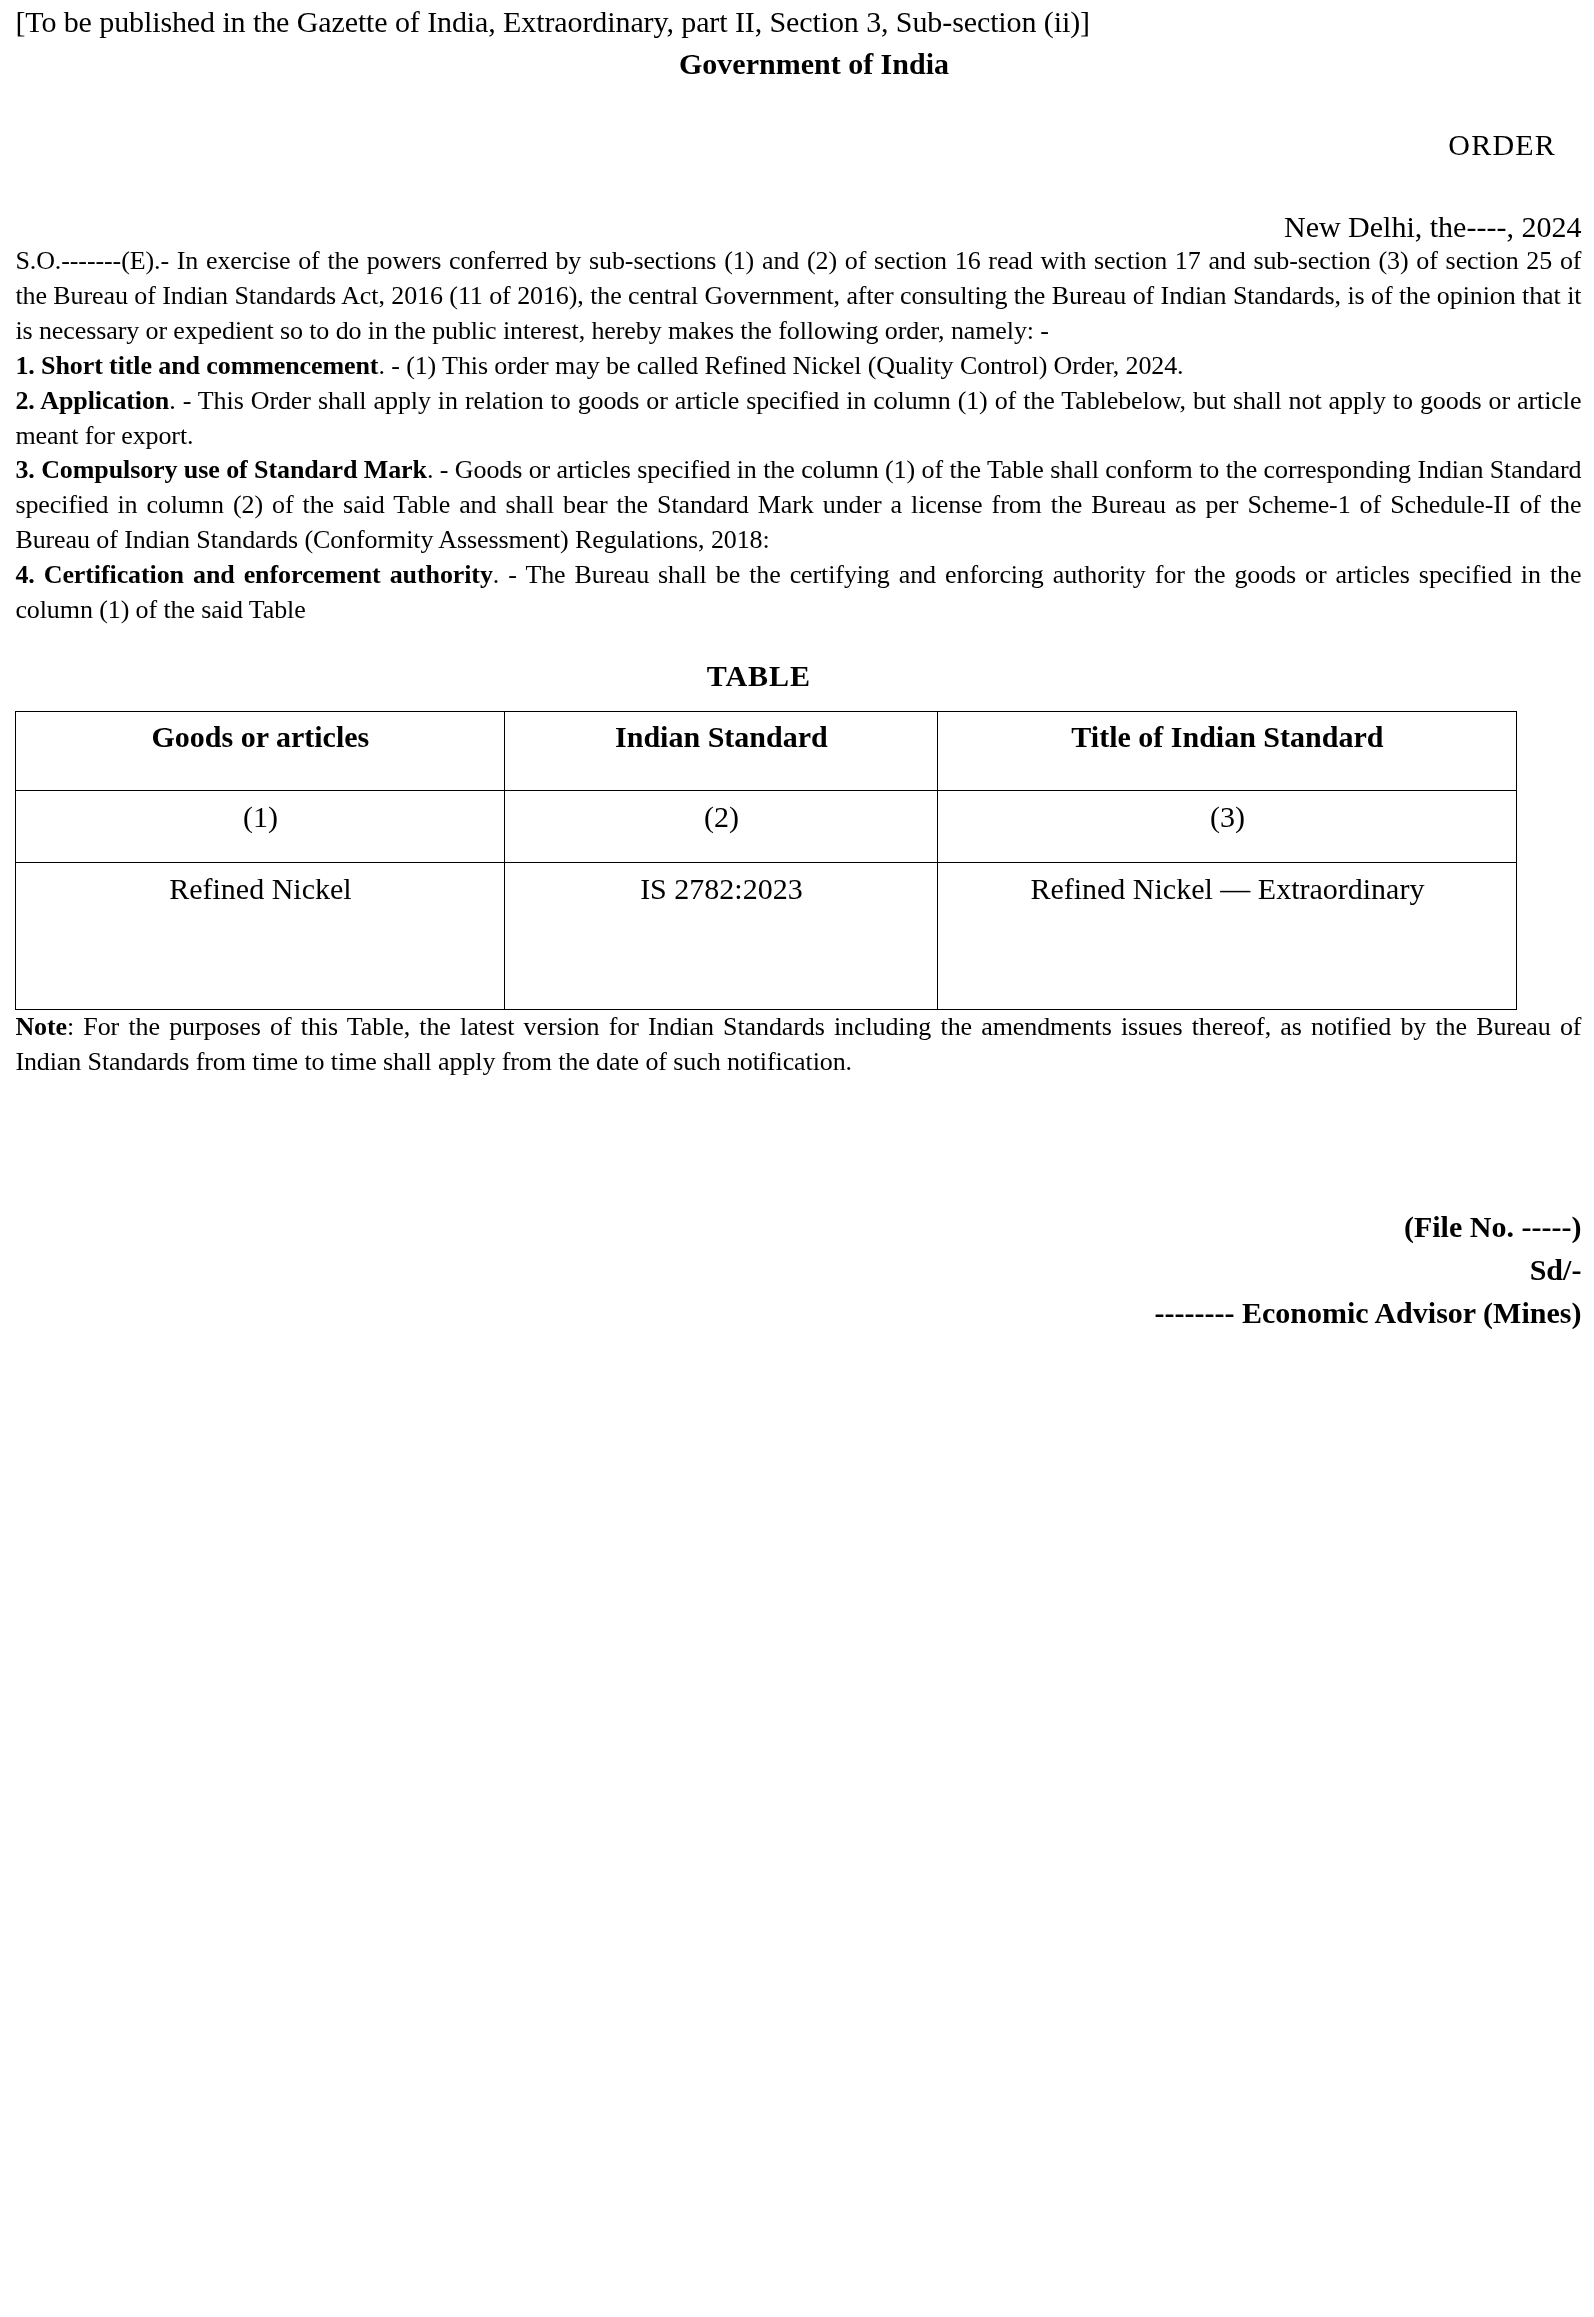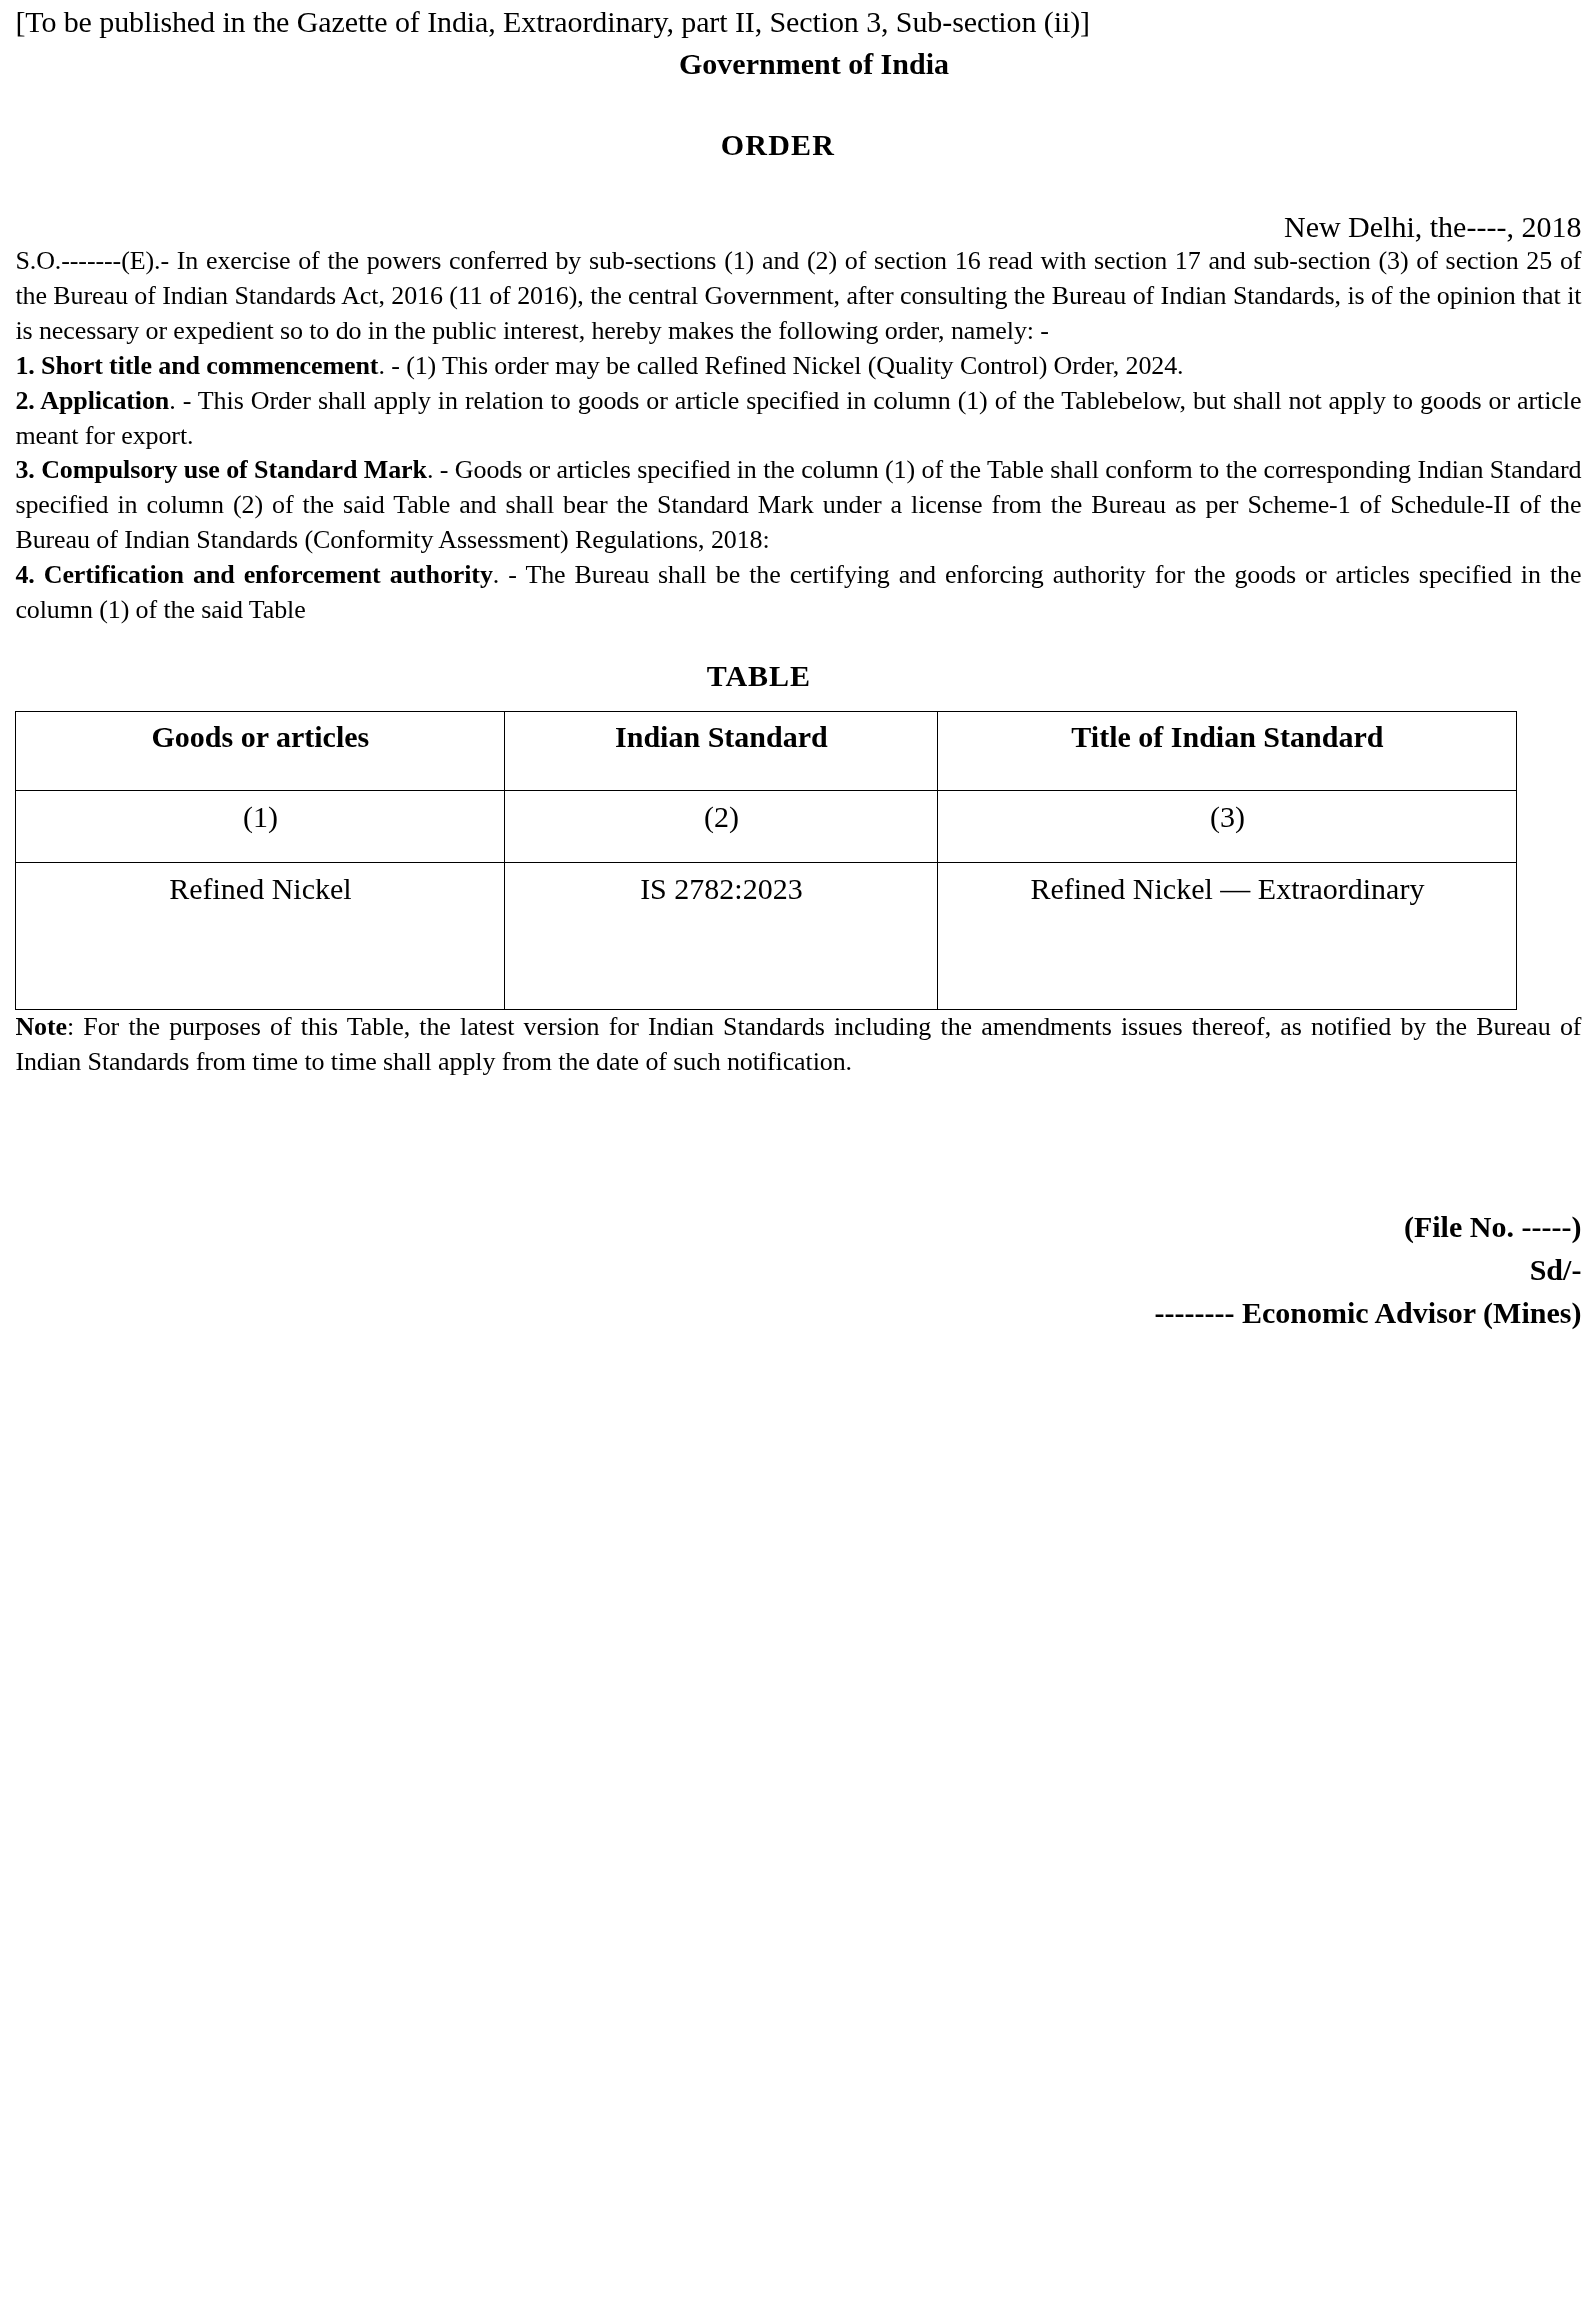--- a/index.html
+++ b/index.html
@@ -41,22 +41,22 @@
     font-size: 30px;
     line-height: 1.28;
     width: 1556px;
     margin-left: -15.4px;
     padding-left: 36px;
   }
   .govt-line { margin-top: 4.8px; }
   .ministry-line { margin-top: 1.9px; }
 
   .order-head {
-    text-align: center;
-    font-weight: bold;
+    text-align: right;
+    font-weight: normal;
     font-size: 30px;
     letter-spacing: 1.2px;
     margin-top: 44px;
     width: 1556px;
     margin-left: -15.4px;
   }
 
   .dateline {
     text-align: right;
     font-size: 30px;
@@ -131,21 +131,21 @@
 <div class="page">
   <div class="body-wrap">
 
     <div class="gazette-line">[To be published in the Gazette of India, Extraordinary, part II, Section 3, Sub-section (ii)]</div>
 
     <div class="center-head govt-line">Government of India</div>
 
 
     <div class="order-head">ORDER</div>
 
-    <div class="dateline">New Delhi, the----, 2018</div>
+    <div class="dateline">New Delhi, the----, 2024</div>
 
     <p class="para p-open">S.O.-------(E).- In exercise of the powers conferred by sub-sections (1) and (2) of section 16 read with section 17 and sub-section (3) of section 25 of the Bureau of Indian Standards Act, 2016 (11 of 2016), the central Government, after consulting the Bureau of Indian Standards, is of the opinion that it is necessary or expedient so to do in the public interest, hereby makes the following order, namely: -</p>
 
     <p class="para p-s1">
       <b>1. Short title and commencement</b><span>. - (1) This order may be called Refined Nickel (Quality Control) Order, 2024.</span>
     </p>
 
 
     <p class="para p-s2">
       <b>2. Application</b><span>. - This Order shall apply in relation to goods or article specified in column (1) of the Tablebelow, but shall not apply to goods or article meant for export.</span>

